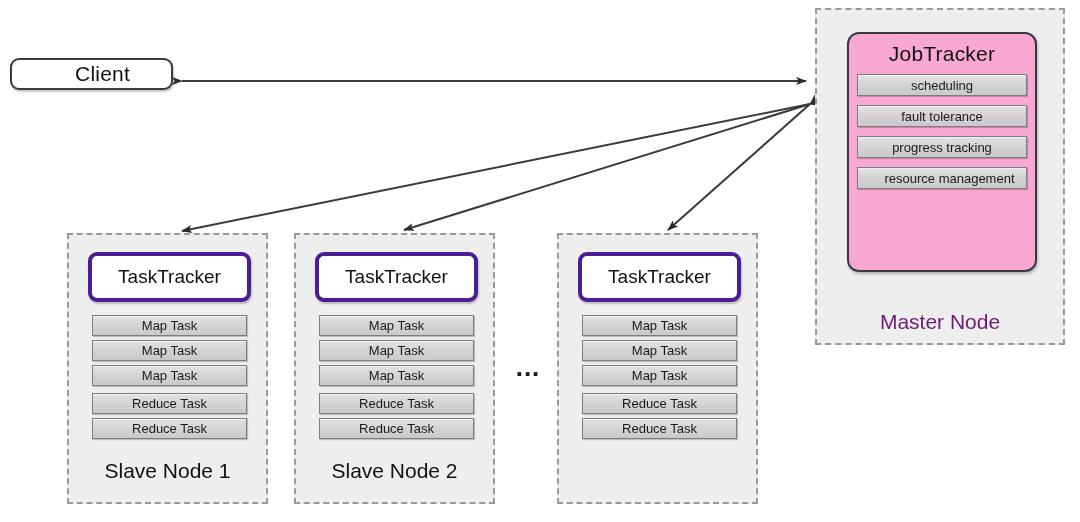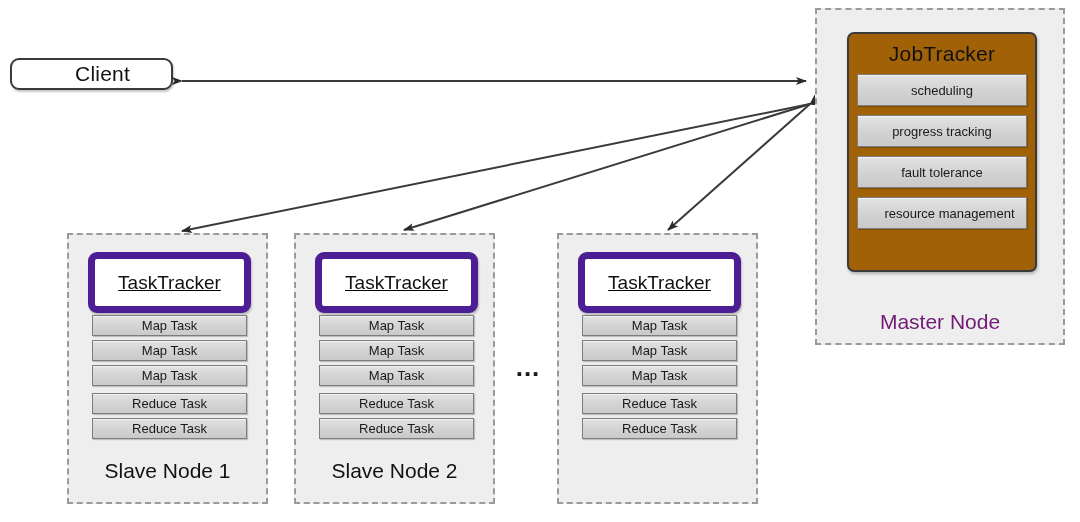--- a/index.html
+++ b/index.html
@@ -60,38 +60,38 @@
     background: #eeeeee;
     box-sizing: border-box;
   }
   .jobtracker {
     position: absolute;
     left: 30px;
     top: 22px;
     width: 190px;
     height: 240px;
     border: 2px solid #3a3a3a;
-    border-radius: 7px;
-    background: #a16207;
+    border-radius: 12px;
+    background: #f9a8d4;
     box-shadow: 1px 2px 3px rgba(0,0,0,0.25);
     box-sizing: border-box;
   }
   .jobtracker-title {
     text-align: center;
     font-size: 21px;
     color: #111111;
     margin-top: 8px;
     letter-spacing: .2px;
   }
   .jt-list {
     margin-top: 8px;
     padding: 0 8px;
   }
   .jt-item {
-    height: 32px;
+    height: 22px;
     margin-bottom: 9px;
     background: linear-gradient(180deg,#e2e2e2 0%, #d2d2d2 55%, #c9c9c9 100%);
     border: 1px solid #7d7d7d;
     box-shadow: inset 0 1px 0 #f2f2f2, 1px 1px 1px rgba(0,0,0,0.2);
     display: flex;
     align-items: center;
     justify-content: center;
     font-size: 13px;
     color: #1a1a1a;
     box-sizing: border-box;
@@ -120,30 +120,29 @@
   }
   .slave-1 { left: 67px; }
   .slave-2 { left: 294px; }
   .slave-3 { left: 557px; }
 
   .tasktracker {
     position: absolute;
     left: 19px;
     top: 17px;
     width: 163px;
-    height: 61px;
-    border: 7px solid #4c1d95;
+    height: 50px;
+    border: 4px solid #4c1d95;
     border-radius: 9px;
     background: #ffffff;
     box-shadow: 1px 2px 2px rgba(0,0,0,0.22);
     display: flex;
     align-items: center;
     justify-content: center;
     box-sizing: border-box;
-    text-decoration: underline;
   }
   .tasktracker .lbl {
     font-size: 19px;
     color: #111111;
   }
   .task-list {
     position: absolute;
     left: 23px;
     top: 80px;
     width: 155px;
@@ -250,22 +249,22 @@
 
   <div class="client-box">
     <span class="lbl">Client</span>
   </div>
 
   <div class="master-node">
     <div class="jobtracker">
       <div class="jobtracker-title">JobTracker</div>
       <div class="jt-list">
         <div class="jt-item">scheduling</div>
+        <div class="jt-item">fault tolerance</div>
         <div class="jt-item">progress tracking</div>
-        <div class="jt-item">fault tolerance</div>
         <div class="jt-item">resource management</div>
       </div>
     </div>
     <div class="master-label">Master Node</div>
   </div>
 
   <div class="slave-node slave-1">
     <div class="tasktracker">
       <span class="lbl">TaskTracker</span>
     </div>

